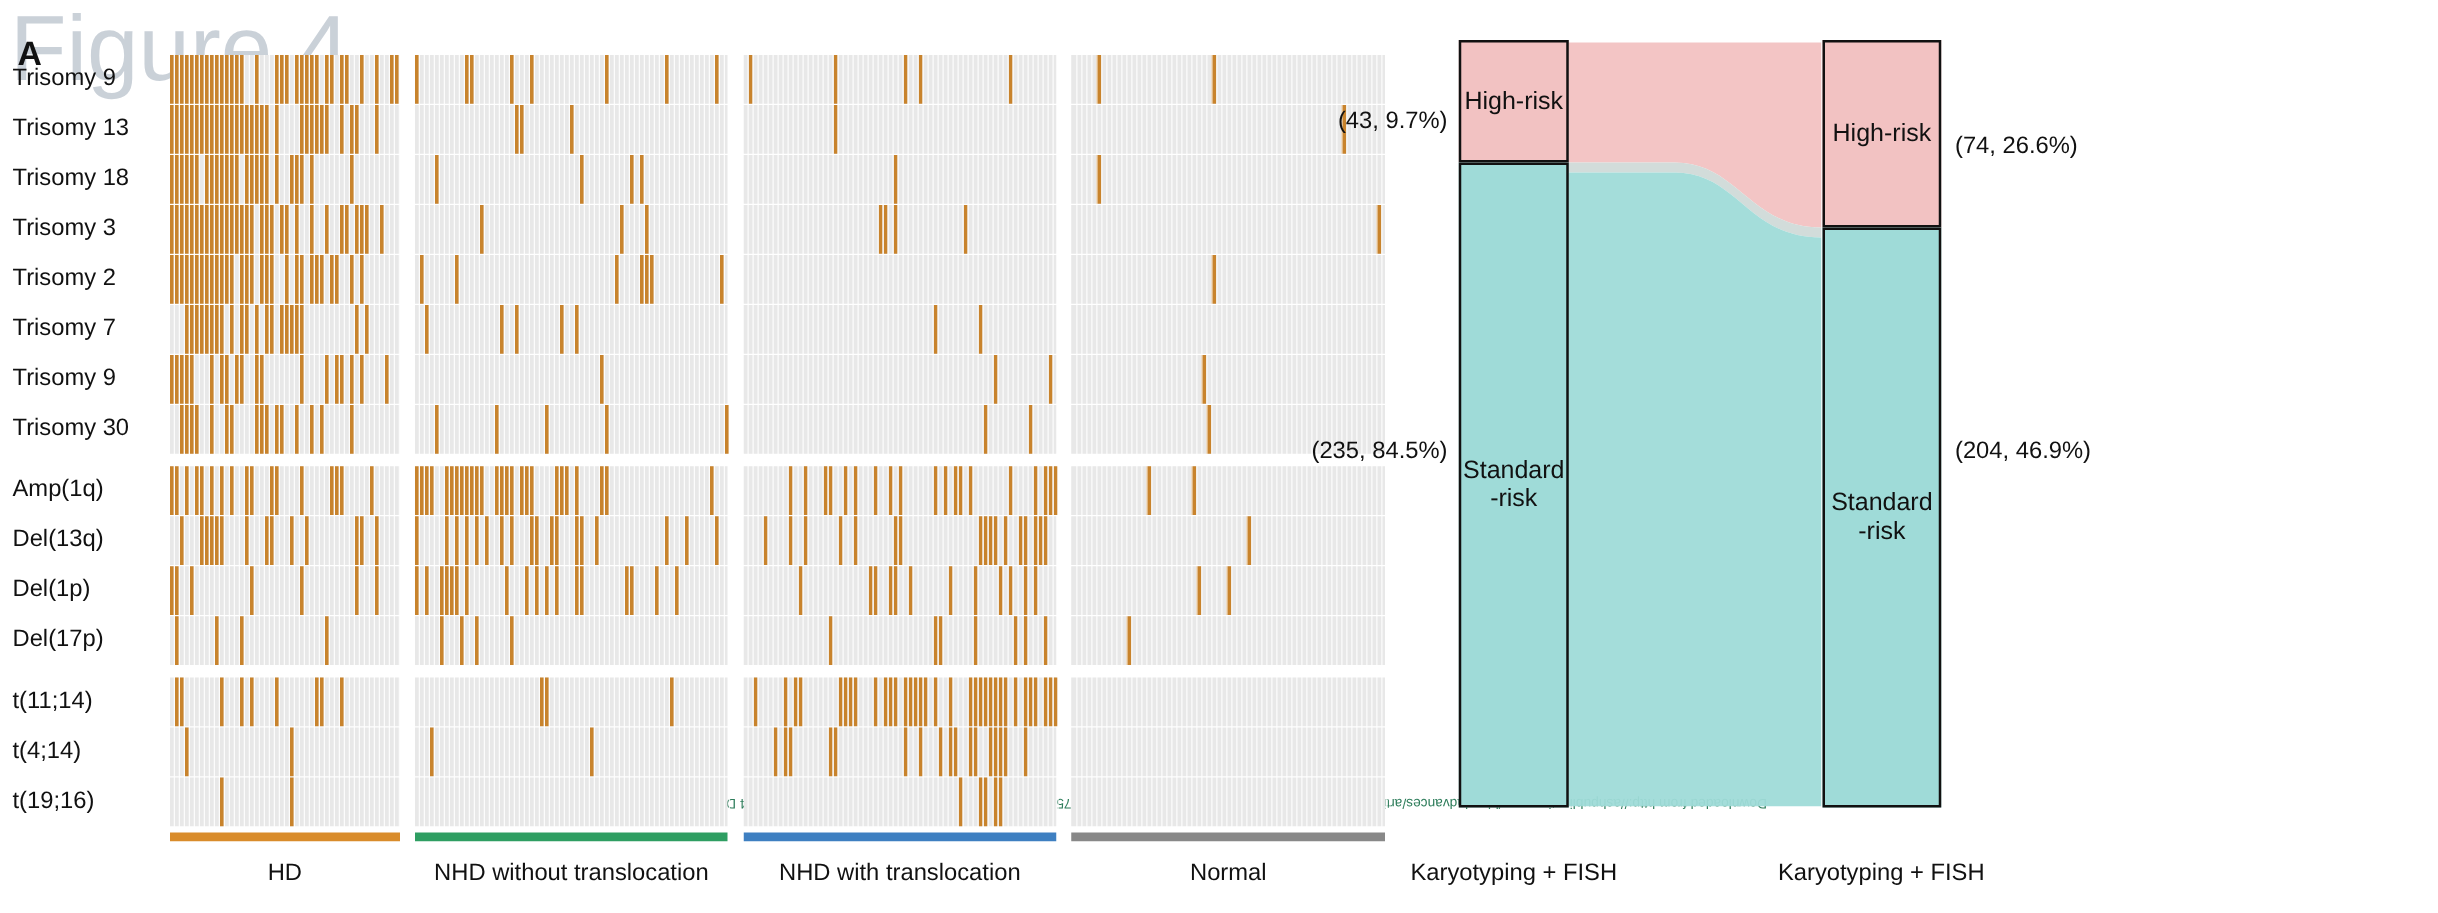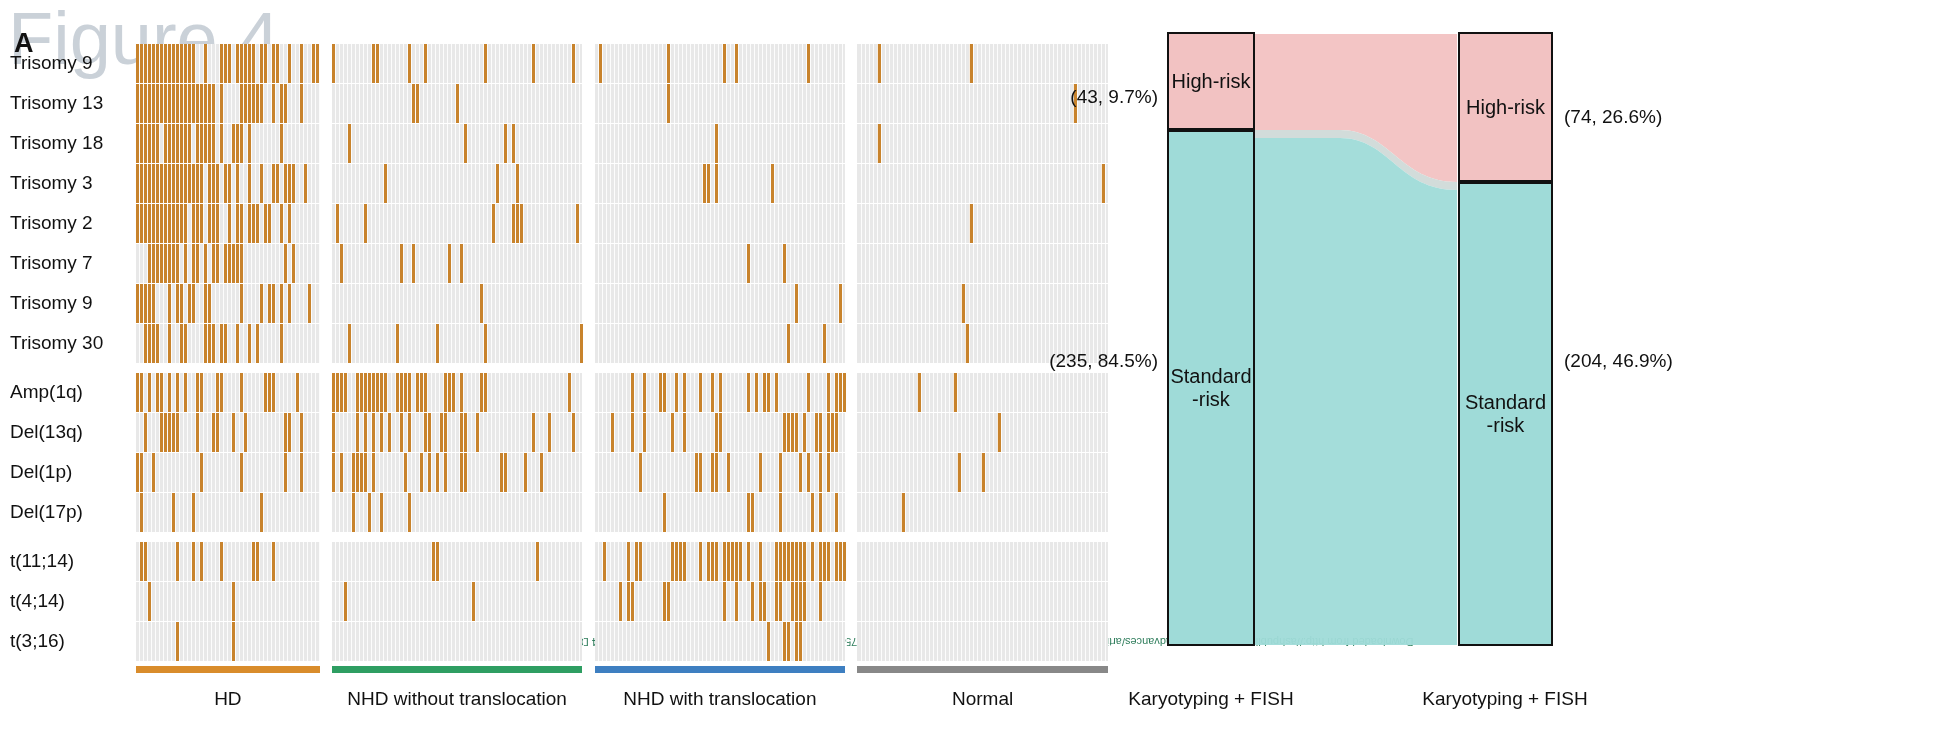--- a/index.html
+++ b/index.html
@@ -175,21 +175,21 @@
       <div class="row-label" style="top: 212px;">Trisomy 2</div>
       <div class="row-label" style="top: 252px;">Trisomy 7</div>
       <div class="row-label" style="top: 292px;">Trisomy 9</div>
       <div class="row-label" style="top: 332px;">Trisomy 30</div>
       <div class="row-label" style="top: 381px;">Amp(1q)</div>
       <div class="row-label" style="top: 421px;">Del(13q)</div>
       <div class="row-label" style="top: 461px;">Del(1p)</div>
       <div class="row-label" style="top: 501px;">Del(17p)</div>
       <div class="row-label" style="top: 550px;">t(11;14)</div>
       <div class="row-label" style="top: 590px;">t(4;14)</div>
-      <div class="row-label" style="top: 630px;">t(3;16)</div>
+      <div class="row-label" style="top: 630px;">t(19;16)</div>
     </div>
   <div id="heatmap">
       <div class="hm-block" style="left: 0px; width: 183.755px;">
         <div class="hm-row" style="top: 0px; height: 38.5px;">
           <div class="hm-cell" style="left: 0px; width: 3.4px;"></div>
           <div class="hm-cell" style="left: 4px; width: 3.4px;"></div>
           <div class="hm-cell" style="left: 8px; width: 3.4px;"></div>
           <div class="hm-cell" style="left: 12px; width: 3.4px;"></div>
           <div class="hm-cell" style="left: 16px; width: 3.4px;"></div>
           <div class="hm-cell" style="left: 20px; width: 3.4px;"></div>

